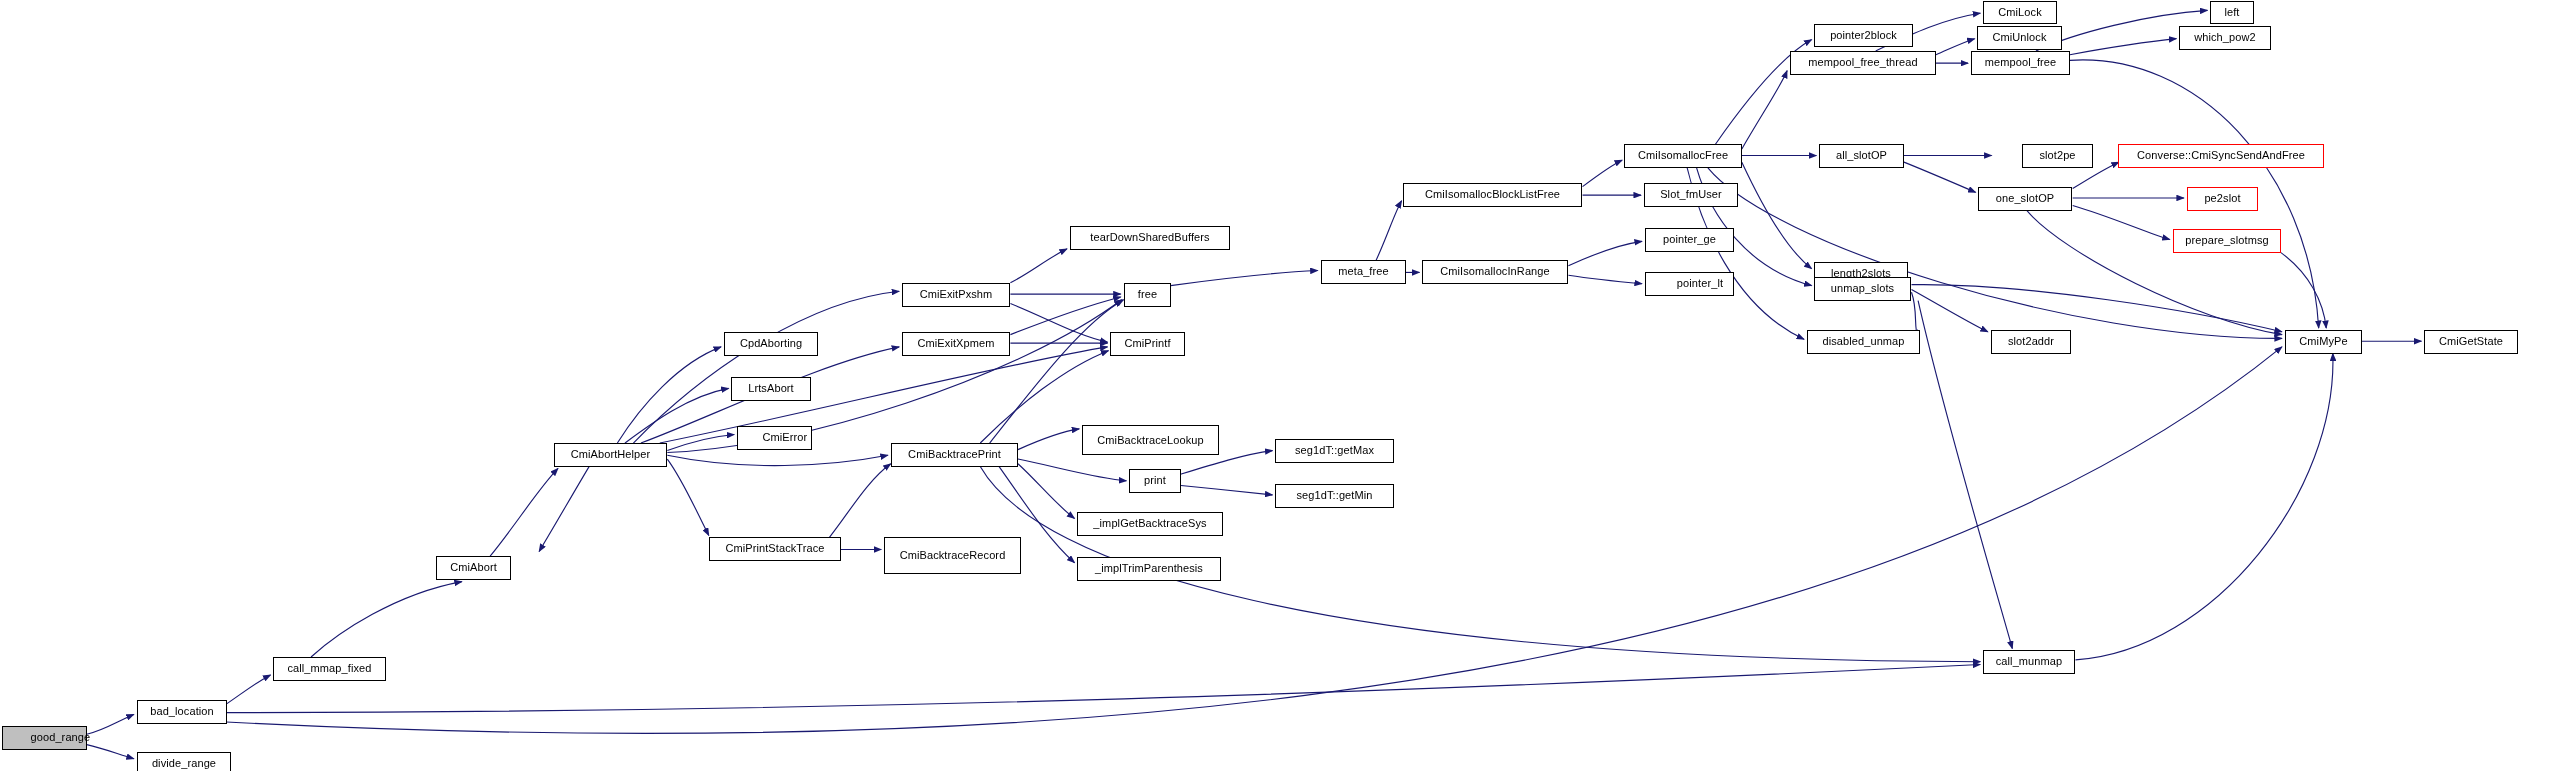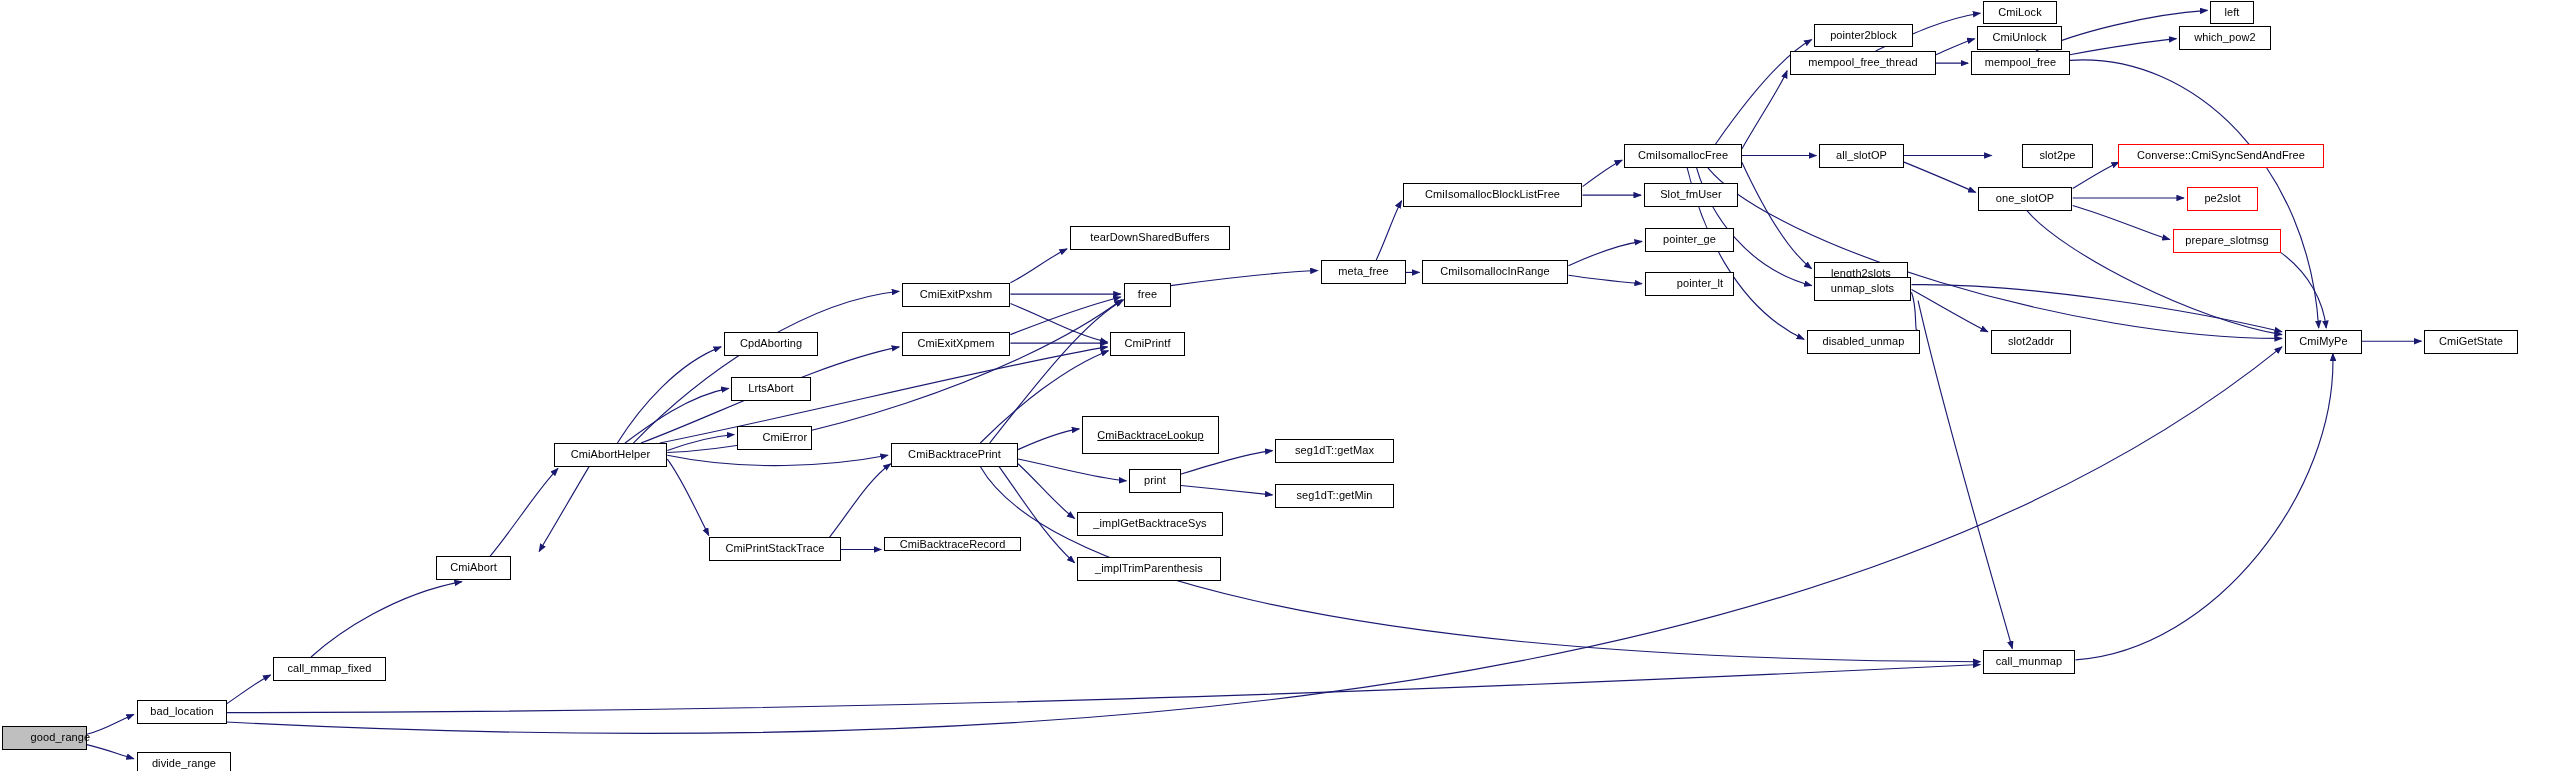--- a/index.html
+++ b/index.html
@@ -172,24 +172,24 @@
       </div>
       <div class="graph-node" style="left: 1124px; top: 283px; width: 47px; height: 23.6px;">
         <span class="node-label">free</span>
       </div>
       <div class="graph-node" style="left: 1110px; top: 332px; width: 75px; height: 23.6px;">
         <span class="node-label">CmiPrintf</span>
       </div>
       <div class="graph-node" style="left: 891px; top: 443px; width: 127px; height: 23.6px;">
         <span class="node-label">CmiBacktracePrint</span>
       </div>
-      <div class="graph-node" style="left: 884px; top: 537px; width: 137px; height: 14px;">
+      <div class="graph-node" style="left: 884px; top: 537px; width: 137px; height: 37px;">
         <span class="node-label">CmiBacktraceRecord</span>
       </div>
-      <div class="graph-node" style="left: 1082px; top: 416px; width: 137px; height: 38px; text-decoration: underline;">
+      <div class="graph-node" style="left: 1082px; top: 425px; width: 137px; height: 30px;">
         <span class="node-label">CmiBacktraceLookup</span>
       </div>
       <div class="graph-node" style="left: 1129px; top: 469px; width: 52px; height: 23.6px;">
         <span class="node-label">print</span>
       </div>
       <div class="graph-node" style="left: 1077px; top: 512px; width: 146px; height: 23.6px;">
         <span class="node-label">_implGetBacktraceSys</span>
       </div>
       <div class="graph-node" style="left: 1077px; top: 557px; width: 144px; height: 23.6px;">
         <span class="node-label">_implTrimParenthesis</span>

